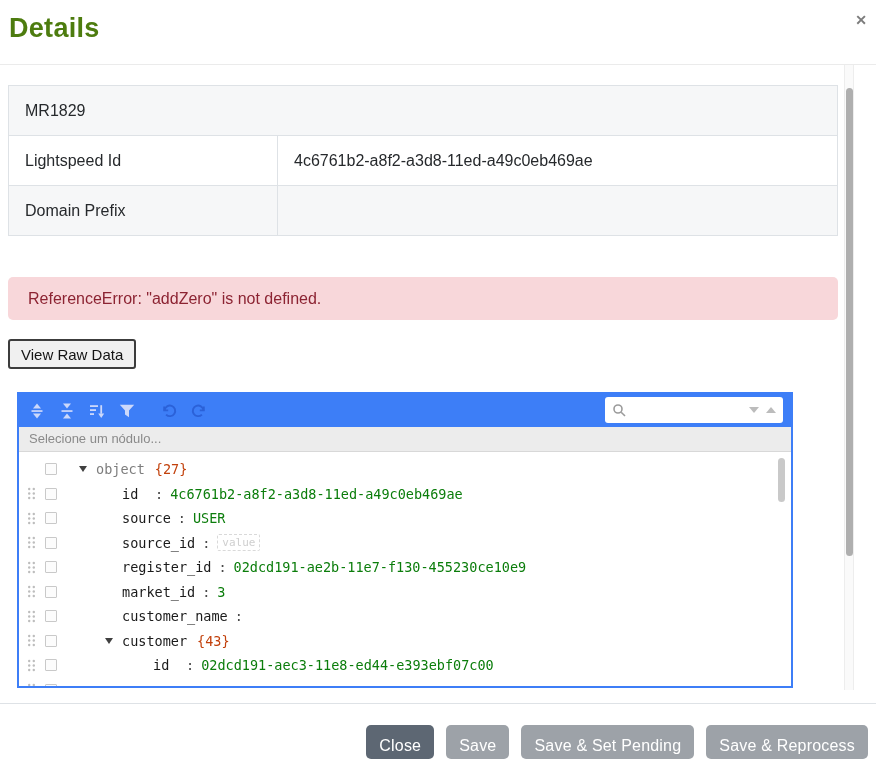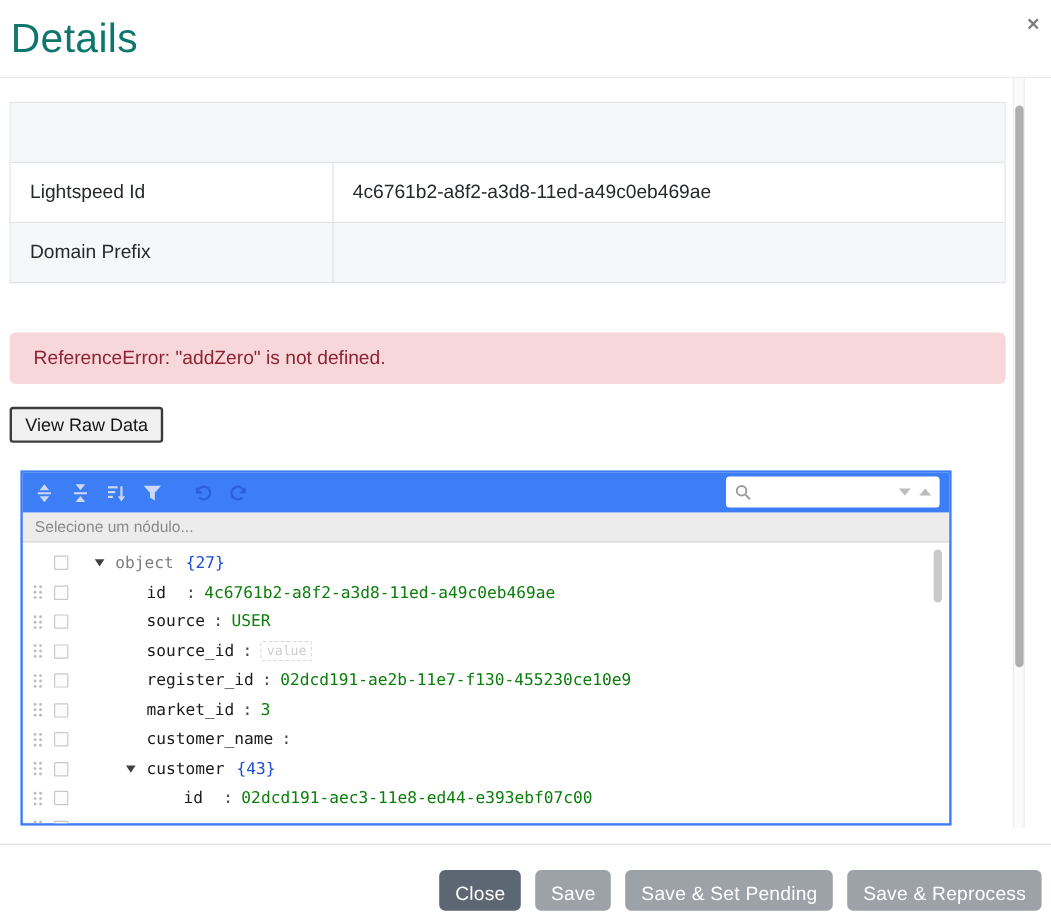--- a/index.html
+++ b/index.html
@@ -1,20 +1,20 @@
 <!DOCTYPE html>
 <html><head>
 <meta charset="utf-8">
 <style>
   html,body{margin:0;padding:0;background:#fff;}
   body{width:876px;height:765px;font-family:"Liberation Sans",sans-serif;overflow:hidden;}
   .modal{position:relative;width:876px;height:765px;background:#fff;overflow:hidden;}
 
   
-  .title{position:absolute;left:9px;top:13px;font-size:34px;font-weight:400;color:#0f766e;letter-spacing:.3px;}
+  .title{position:absolute;left:9px;top:13px;font-size:27px;font-weight:700;color:#4d7c0f;letter-spacing:.3px;}
   .close-x{position:absolute;right:9px;top:13px;border:none;background:none;color:#7c7c7c;font-size:14px;font-weight:700;cursor:pointer;padding:0;line-height:1;}
   .hr{position:absolute;left:0;top:64px;width:876px;height:1px;background:#ebebeb;}
 
   
   .dtable{position:absolute;left:8px;top:85px;width:830px;border:1px solid #dee2e6;box-sizing:border-box;}
   .drow{display:grid;grid-template-columns:269px 1fr;height:49px;border-bottom:1px solid #dee2e6;background:#fff;}
   .drow:last-child{border-bottom:none;}
   .drow.odd{background:#f6f7f8;}
   .dlabel,.dvalue{display:flex;align-items:center;padding-left:16px;font-size:16px;color:#26292c;}
   .dlabel{border-right:1px solid #dee2e6;}
@@ -45,21 +45,21 @@
   .drag{width:10px;margin-right:8px;display:flex;flex:none;}
   .sq{width:12px;height:12px;border:1px solid #c9c9c9;background:#fcfcfc;box-sizing:border-box;border-radius:1px;flex:none;cursor:pointer;}
   .twrap{display:flex;align-items:center;}
   .ind-root .twrap{margin-left:22px;}
   .ind-l1 .twrap{margin-left:65px;}
   .ind-l1b .twrap{margin-left:48px;}
   .ind-l2 .twrap{margin-left:96px;}
   .tri{width:0;height:0;border-left:4.5px solid transparent;border-right:4.5px solid transparent;border-top:6px solid #404040;margin-right:9px;cursor:pointer;}
   .jfield{white-space:pre;min-width:26px;}
   .jfield.muted{color:#7d7d7d;text-align:right;}
-  .jcount{margin-left:10px;color:#1d4ed8;}
+  .jcount{margin-left:10px;color:#c2410c;}
   .jsep{margin:0 7px;color:#494949;}
   .jvalue{color:#0b7d0b;white-space:pre;}
   .jempty{font-size:11px;color:#cfcfcf;border:1px dashed #d9d9d9;padding:1px 4px;border-radius:2px;line-height:1.2;}
   .jscroll{position:absolute;right:6px;top:64px;width:7px;height:44px;background:#c9c9c9;border-radius:4px;}
 
   
   .body-scroll{position:absolute;left:844px;top:65px;width:10px;height:625px;background:#fafafa;border-left:1px solid #ededed;border-right:1px solid #ededed;box-sizing:border-box;}
   .body-thumb{position:absolute;left:1px;top:23px;width:7px;height:468px;background:#afafaf;border-radius:4px;}
 
   
@@ -72,20 +72,21 @@
 <body>
 
 <div class="modal">
 
   <div class="title">Details</div>
   <button class="close-x">✕</button>
   <div class="hr"></div>
 
   <div class="dtable" id="dtable">
       <div class="drow odd">
+    <div class="dvalue">MR1829</div>
   </div>
       <div class="drow">
     <div class="dlabel">Lightspeed Id</div>
     <div class="dvalue">4c6761b2-a8f2-a3d8-11ed-a49c0eb469ae</div>
   </div>
       <div class="drow odd">
     <div class="dlabel">Domain Prefix</div>
   </div>
     </div>
 

